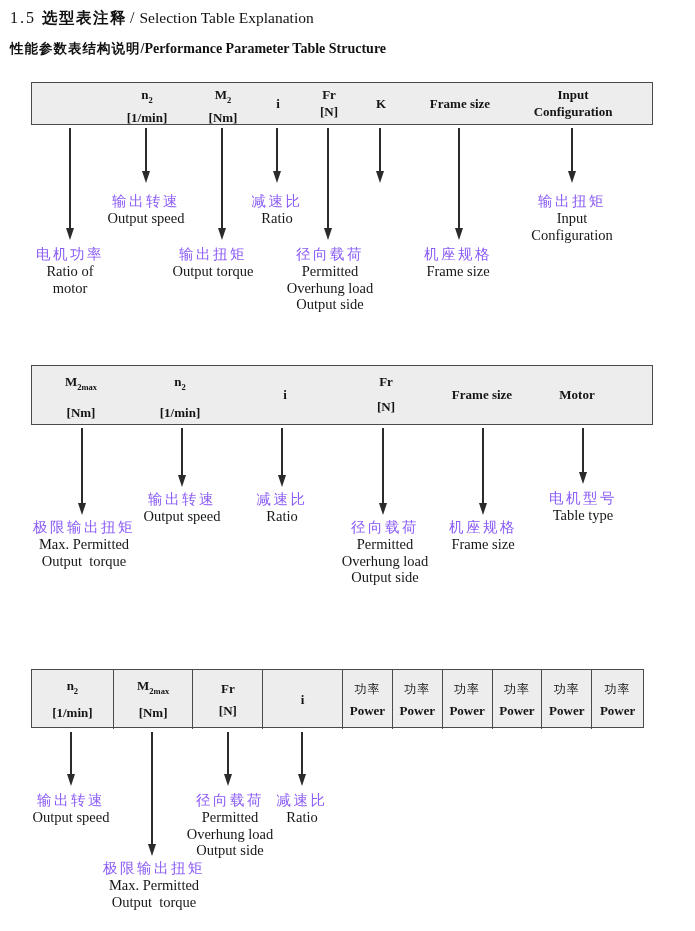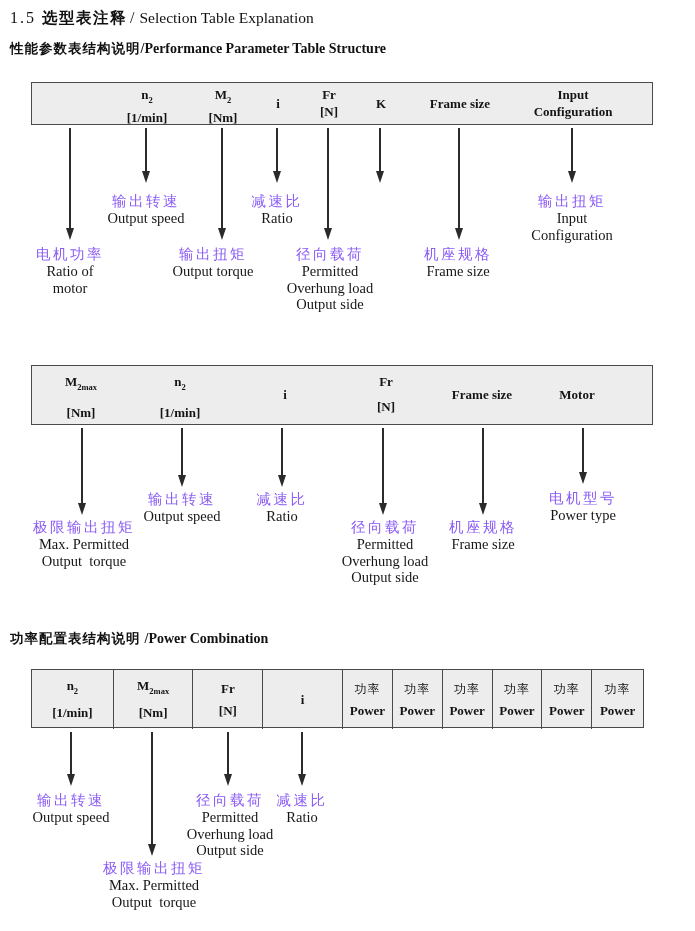--- a/index.html
+++ b/index.html
@@ -235,41 +235,38 @@
   <div class="callout" style="left:182px; top:491px">
     <span class="c-zh">输出转速</span>
     <span class="c-en">Output speed</span>
   </div>
   <div class="callout" style="left:282px; top:491px">
     <span class="c-zh">减速比</span>
     <span class="c-en">Ratio</span>
   </div>
   <div class="callout" style="left:583px; top:490px">
     <span class="c-zh">电机型号</span>
-    <span class="c-en">Power type</span>
+    <span class="c-en">Table type</span>
   </div>
   <div class="callout" style="left:84px; top:519px">
     <span class="c-zh">极限输出扭矩</span>
     <span class="c-en">Max. Permitted</span>
     <span class="c-en">Output  torque</span>
   </div>
   <div class="callout" style="left:385px; top:519px">
     <span class="c-zh">径向载荷</span>
     <span class="c-en">Permitted</span>
     <span class="c-en">Overhung load</span>
     <span class="c-en">Output side</span>
   </div>
   <div class="callout" style="left:483px; top:519px">
     <span class="c-zh">机座规格</span>
     <span class="c-en">Frame size</span>
   </div>
 
-  <div class="sec-heading" style="left:10px; top:629px">
-    <span class="h-zh">功率配置表结构说明</span> <span class="h-en">/Power Combination</span>
-  </div>
 
   <div class="htable t3row" style="left:31px; top:669px; width:613px; height:59px">
     <div class="t3cell" style="width:82px">
       <span class="en" style="margin-top:0"><span>n</span><sub>2</sub></span>
       <span class="en">[1/min]</span>
     </div>
     <div class="t3cell" style="width:80px">
       <span class="en" style="margin-top:0"><span>M</span><sub>2max</sub></span>
       <span class="en">[Nm]</span>
     </div>

